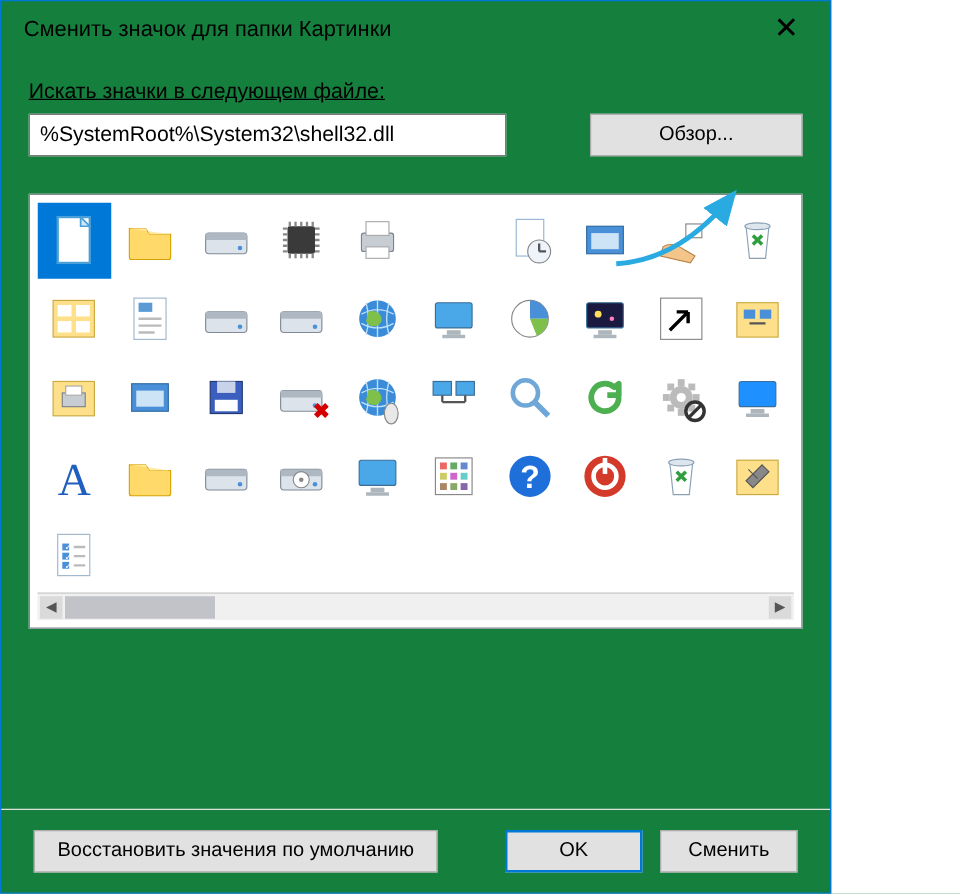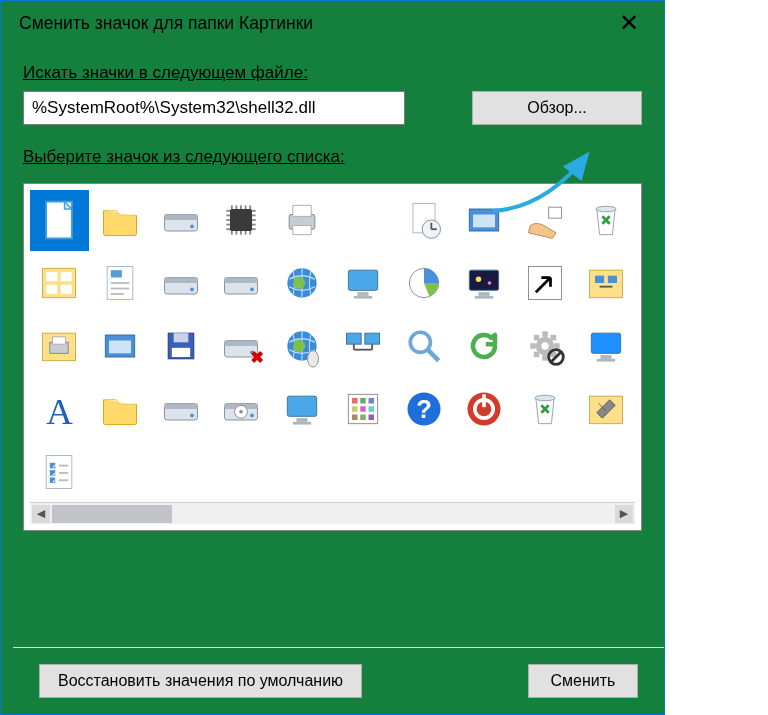--- a/index.html
+++ b/index.html
@@ -142,21 +142,20 @@
     width: 120px;
     height: 100%;
     background: #c2c3c9;
   }
   .footer {
     border-top: 1px solid #dfdfdf;
     padding: 16px 26px;
     display: flex;
     gap: 14px;
     align-items: flex-end;
-    margin-left: 12px;
   }
   .footer .spacer { flex: 1; }
   .footer .btn { min-width: 110px; padding: 0 20px; }
   .footer .restore { padding: 0 18px; }
 </style>
 </head>
 <body>
 
 <div class="window">
   <div class="titlebar">
@@ -173,21 +172,20 @@
 
     <svg class="arrow" style="left:474px; top:88px;" width="130" height="90">
       <defs>
         <marker id="ah" markerWidth="8" markerHeight="8" refX="6" refY="3" orient="auto">
           <path d="M0,0 L7,3 L0,6 Z" fill="#29abe2"></path>
         </marker>
       </defs>
       <path d="M18,78 Q70,75 112,22" stroke="#29abe2" stroke-width="4" fill="none" marker-end="url(#ah)"></path>
     </svg>
 
-    <div class="label">Выберите значок из следующего списка:</div>
 
     <div class="iconlist-wrap">
       <div class="iconlist" id="iconlist">
           <div class="icon-cell selected">
             <svg class="ico" viewBox="0 0 48 48">
               <rect x="10" y="4" width="28" height="40" fill="#fff" stroke="#49a0d8" stroke-width="2"></rect>
               <path d="M30 4 L38 12 L30 12 Z" fill="#cde8f6" stroke="#49a0d8" stroke-width="1.5"></path>
             </svg>
           </div>
           <div class="icon-cell">
@@ -523,15 +521,16 @@
           <div class="thumb"></div>
         </div>
         <div class="arrowbtn">▶</div>
       </div>
     </div>
   </div>
 
   <div class="footer">
     <button class="btn restore">Восстановить значения по умолчанию</button>
     <div class="spacer"></div>
+    <button class="btn default-ok">OK</button>
     <button class="btn">Сменить</button>
   </div>
 </div>
 
 </body></html>

